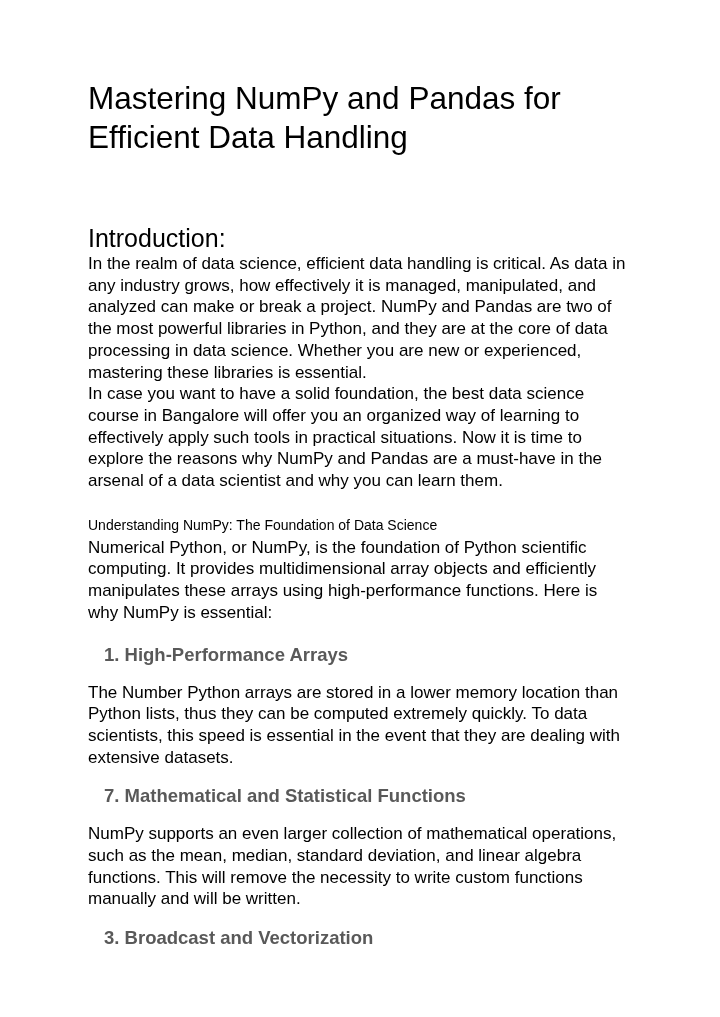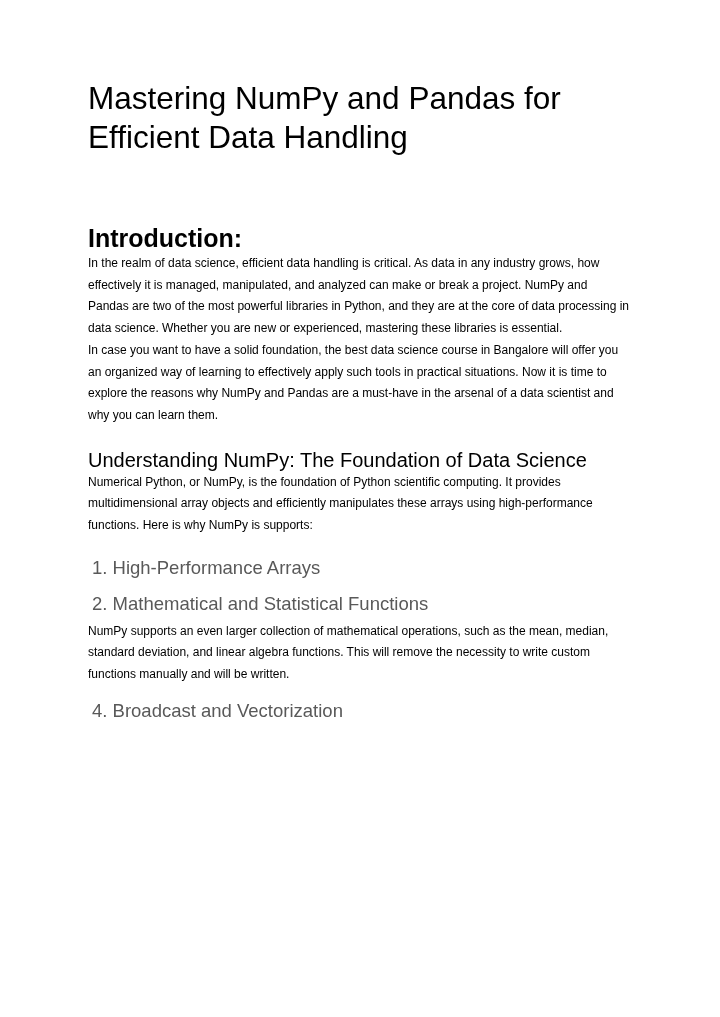--- a/index.html
+++ b/index.html
@@ -25,40 +25,40 @@
   .doc-title {
     font-size: 31.5px;
     line-height: 39px;
     font-weight: 400;
     margin: 0;
     color: var(--body-color, #000000);
   }
   .h1-heading {
     font-size: 25px;
     line-height: 30px;
-    font-weight: 700;
+    font-weight: 400;
     margin: 66px 0 0 0;
     color: var(--body-color, #000000);
   }
   .h2-heading {
-    font-size: 20px;
+    font-size: 14px;
     line-height: 24px;
     font-weight: 400;
     margin: 21px 0 0 0;
     color: var(--body-color, #000000);
   }
   .h3-heading {
     font-size: 18.5px;
     line-height: 23px;
-    font-weight: 400;
-    margin: 4px;
+    font-weight: 700;
+    margin: 16px;
     color: var(--h3-color, #595959);
   }
   p.body-text {
-    font-size: 12px;
+    font-size: 17px;
     line-height: 21.7px;
     margin: 0;
   }
   .para-first { margin-top: 47px; }
   .para-follow { margin-top: 12px; }
   .para-after-h2 { margin-top: 21px; }
   .point-block { margin-top: 13px; }
   .point-block.first { margin-top: 19px; }
   .point-block p.body-text { margin-top: 6px; }
   .bold-run { font-weight: 400; }
@@ -72,29 +72,30 @@
     <h1 class="doc-title">Mastering NumPy and Pandas for Efficient Data Handling</h1>
 
     <h2 class="h1-heading">Introduction:</h2>
 
     <p class="body-text para-first">In the realm of data science, efficient data handling is critical. As data in any industry grows, how effectively it is managed, manipulated, and analyzed can make or break a project. NumPy and Pandas are two of the most powerful libraries in Python, and they are at the core of data processing in data science. Whether you are new or experienced, mastering these libraries is essential.</p>
 
     <p class="body-text para-follow"><span>In case you want to have a solid foundation, the </span><span class="bold-run">best data science course in Bangalore</span><span> will offer you an organized way of learning to effectively apply such tools in practical situations. Now it is time to explore the reasons why NumPy and Pandas are a must-have in the arsenal of a data scientist and why you can learn them.</span></p>
 
     <h3 class="h2-heading">Understanding NumPy: The Foundation of Data Science</h3>
 
-    <p class="body-text para-after-h2">Numerical Python, or NumPy, is the foundation of Python scientific computing. It provides multidimensional array objects and efficiently manipulates these arrays using high-performance functions. Here is why NumPy is supports:</p>
+    <p class="body-text para-after-h2">Numerical Python, or NumPy, is the foundation of Python scientific computing. It provides multidimensional array objects and efficiently manipulates these arrays using high-performance functions. Here is why NumPy is essential:</p>
 
     <div class="point-block first">
       <h4 class="h3-heading">1. High-Performance Arrays</h4>
+      <p class="body-text">The Number Python arrays are stored in a lower memory location than Python lists, thus they can be computed extremely quickly. To data scientists, this speed is essential in the event that they are dealing with extensive datasets.</p>
     </div>
 
     <div class="point-block">
-      <h4 class="h3-heading">2. Mathematical and Statistical Functions</h4>
+      <h4 class="h3-heading">7. Mathematical and Statistical Functions</h4>
       <p class="body-text">NumPy supports an even larger collection of mathematical operations, such as the mean, median, standard deviation, and linear algebra functions. This will remove the necessity to write custom functions manually and will be written.</p>
     </div>
 
     <div class="point-block">
-      <h4 class="h3-heading">4. Broadcast and Vectorization</h4>
+      <h4 class="h3-heading">3. Broadcast and Vectorization</h4>
     </div>
 
   </div>
 </div>
 
 </body></html>

